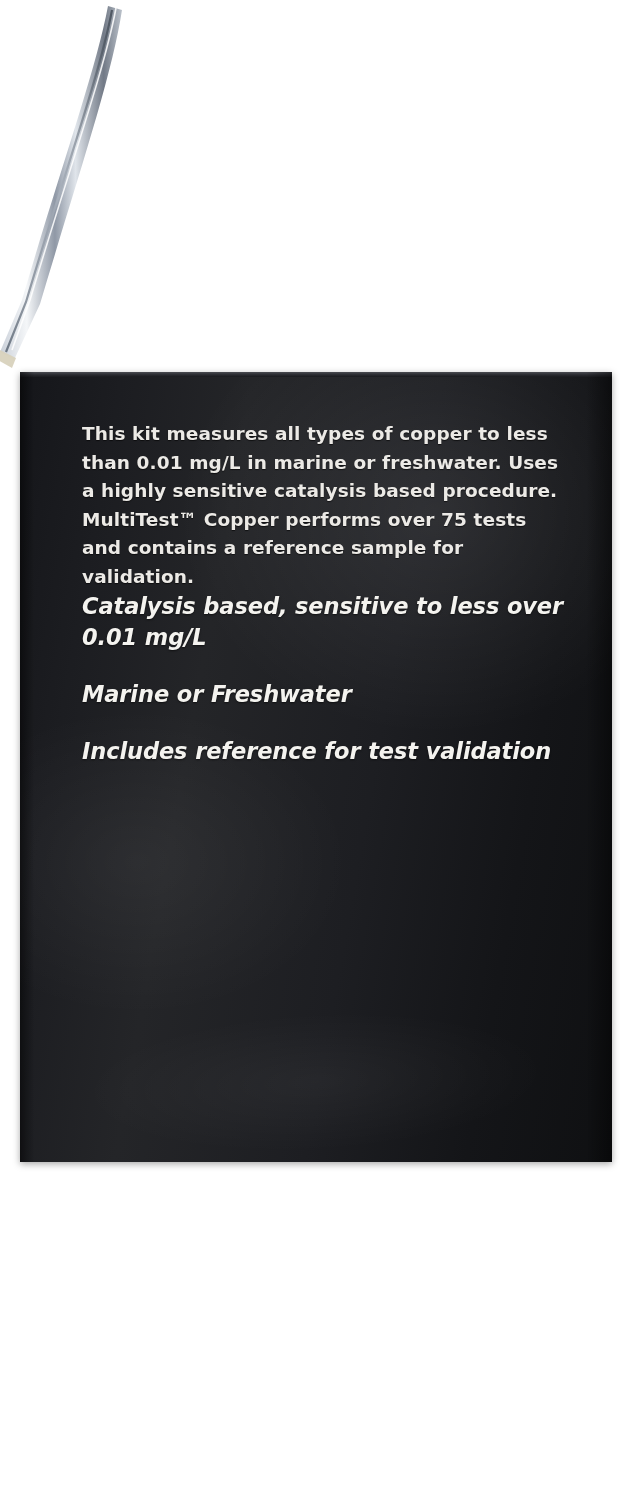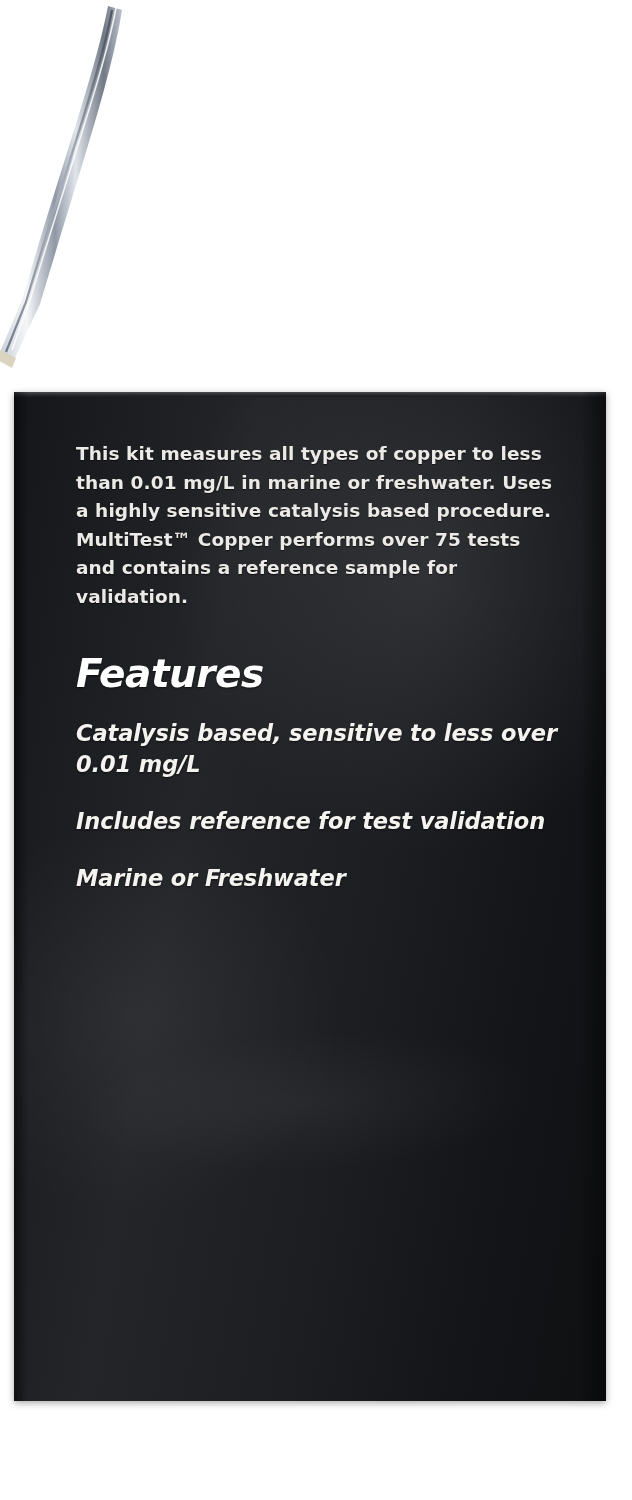--- a/index.html
+++ b/index.html
@@ -11,30 +11,29 @@
     width: 632px;
     height: 1500px;
     position: relative;
     overflow: hidden;
     font-family: "DejaVu Sans", sans-serif;
   }
 
   
   #product-box {
     position: absolute;
-    left: 14px;
+    left: 20px;
     top: 372px;
     width: 592px;
-    height: 1009px;
+    height: 790px;
     background:
       radial-gradient(ellipse 70% 45% at 70% 18%, rgba(255,255,255,0.085), rgba(255,255,255,0) 62%),
       radial-gradient(ellipse 55% 30% at 20% 62%, rgba(255,255,255,0.05), rgba(255,255,255,0) 65%),
       linear-gradient(100deg, #15161a 0%, #1c1d21 14%, #242528 32%, #1d1e22 58%, #141518 80%, #0f1012 100%);
     box-shadow: 0 2px 7px rgba(0,0,0,0.35);
-    margin-top: 20px;
   }
   
   #box-top-edge {
     position: absolute;
     left: 0; top: 0;
     width: 100%;
     height: 5px;
     background: linear-gradient(180deg, #4a4c52 0%, #2a2b30 55%, #1a1b1f 100%);
   }
   
@@ -160,22 +159,21 @@
   <div id="box-top-edge"></div>
   <div id="box-left-fold"></div>
   <div id="box-right-fold"></div>
   <div id="gloss-a"></div>
   <div id="gloss-b"></div>
 
   <div id="text-column">
 
     <p id="intro-paragraph">This kit measures all types of copper to less than 0.01 mg/L in marine or freshwater. Uses a highly sensitive catalysis based procedure. MultiTest™ Copper performs over 75 tests and contains a reference sample for validation.</p>
 
-    <h2 id="features-heading">Features</h2>
 
     <ul id="feature-list">
       <li class="feature-item">Catalysis based, sensitive to less over 0.01 mg/L</li>
+      <li class="feature-item">Marine or Freshwater</li>
       <li class="feature-item">Includes reference for test validation</li>
-      <li class="feature-item">Marine or Freshwater</li>
     </ul>
 
   </div>
 </div>
 
 </body></html>

